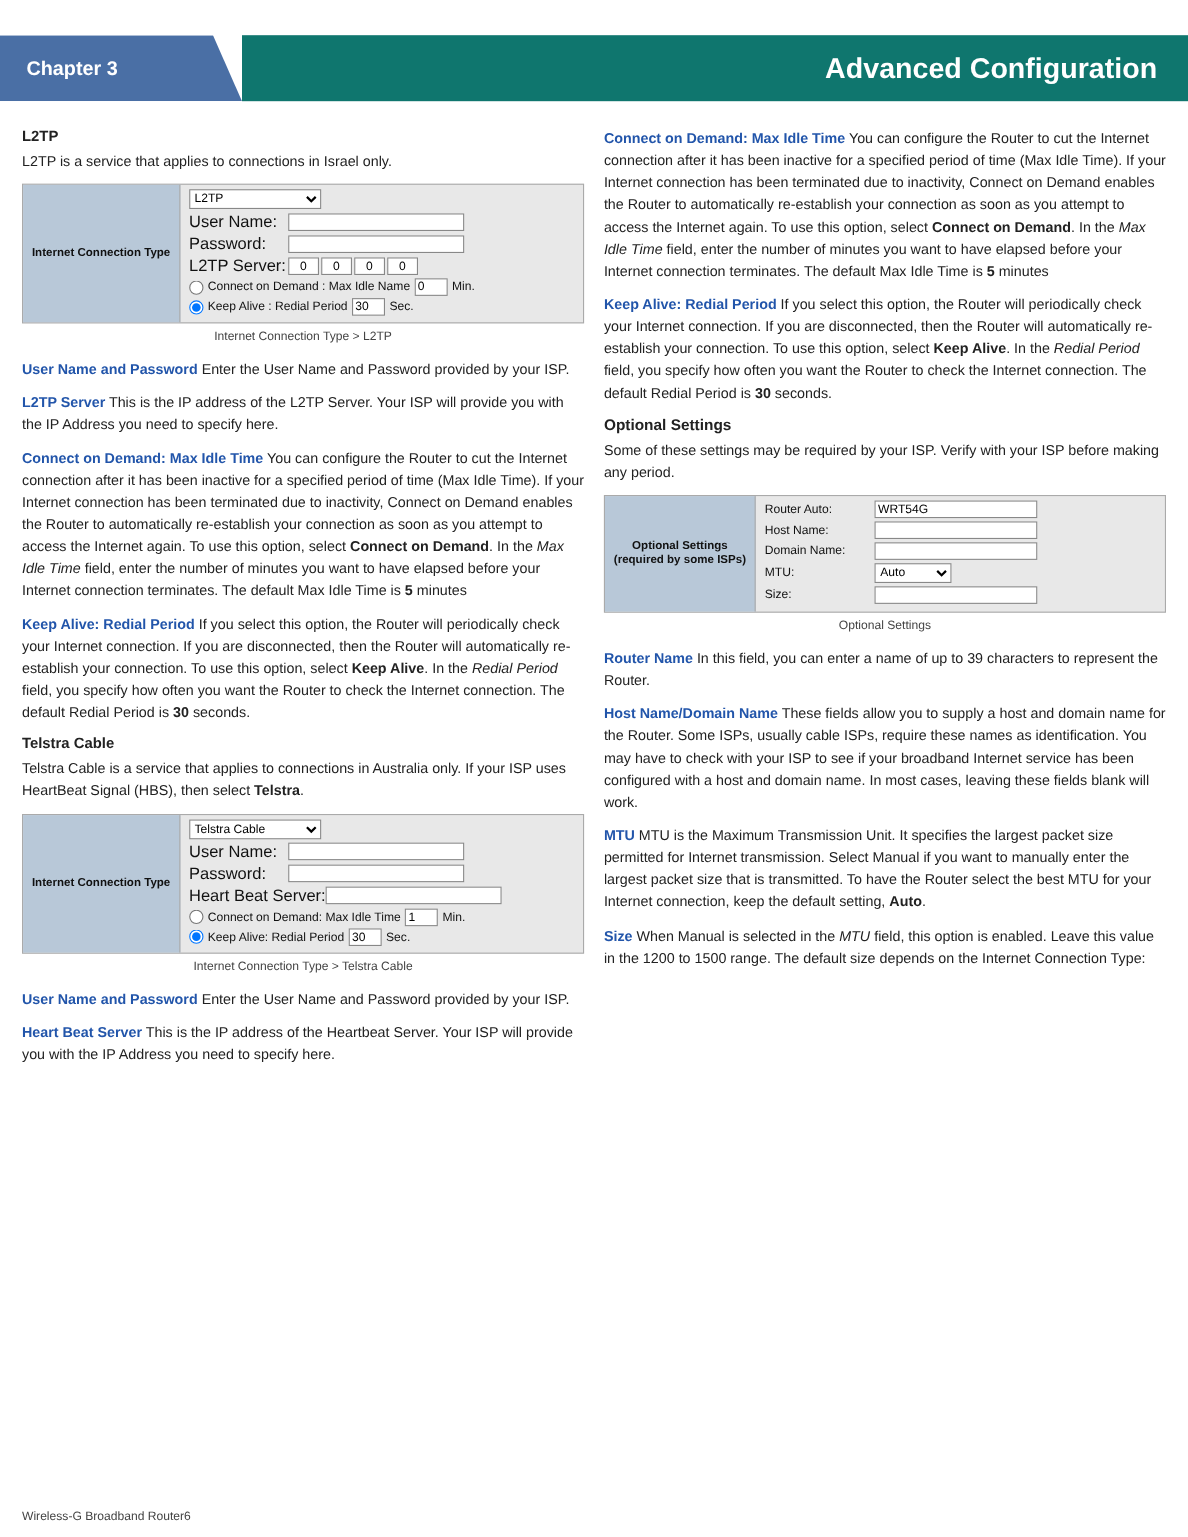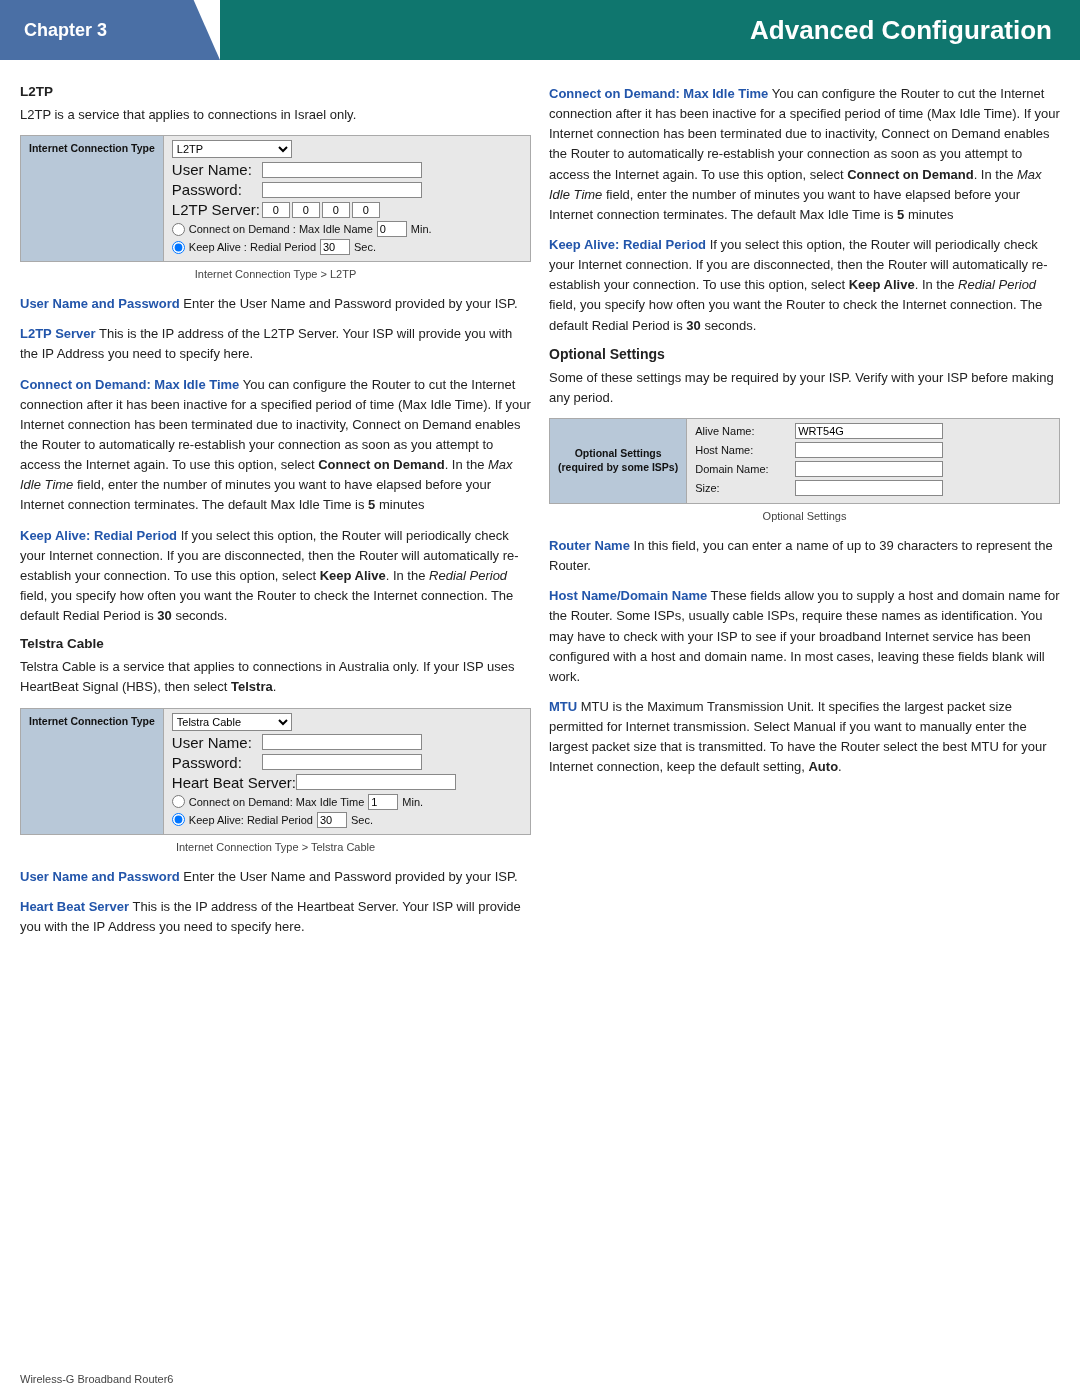--- a/index.html
+++ b/index.html
@@ -12,20 +12,21 @@
       min-height: 1397px;
       position: relative;
     }
 
     
     .header {
       display: flex;
       align-items: stretch;
       height: 60px;
       margin-bottom: 0;
+      margin-top: 32px;
     }
     .header-chapter {
       background: #4a6fa5;
       color: #fff;
       font-size: 18px;
       font-weight: bold;
       padding: 0 24px;
       display: flex;
       align-items: center;
       min-width: 220px;
@@ -87,20 +88,21 @@
       align-items: stretch;
     }
     .config-box-label {
       background: #b8c8d8;
       border-right: 1px solid #aaa;
       font-size: 10.5px;
       font-weight: bold;
       color: #111;
       padding: 6px 8px;
       display: flex;
+      align-items: center;
       justify-content: center;
       min-width: 120px;
       text-align: center;
       line-height: 1.3;
     }
     .config-box-fields {
       flex: 1;
       padding: 4px 8px;
     }
     .config-field-row {
@@ -402,52 +404,62 @@
     <h2 class="section-heading">Optional Settings</h2>
     <p class="body-text">Some of these settings may be required by your ISP. Verify with your ISP before making any period.</p>
 
     <div class="optional-box">
       <div class="optional-box-inner">
         <div class="optional-box-label">
           <span>Optional Settings<br>(required by some ISPs)</span>
         </div>
         <div class="optional-box-fields">
           <div class="optional-field-row">
-            <span class="optional-field-label">Alive Name:</span>
+            <span class="optional-field-label">Router Auto:</span>
             <input class="optional-field-input" type="text" value="WRT54G" style="">
           </div>
           <div class="optional-field-row">
             <span class="optional-field-label">Host Name:</span>
             <input class="optional-field-input" type="text" value="" style="">
           </div>
           <div class="optional-field-row">
             <span class="optional-field-label">Domain Name:</span>
             <input class="optional-field-input" type="text" value="" style="">
           </div>
           <div class="optional-field-row">
+            <span class="optional-field-label">MTU:</span>
+            <select class="mtu-select">
+              <option>Auto</option>
+              <option>Manual</option>
+            </select>
+          </div>
+          <div class="optional-field-row">
             <span class="optional-field-label">Size:</span>
             <input class="optional-field-input" type="text" value="" style="">
           </div>
         </div>
       </div>
     </div>
     <p class="config-caption">Optional Settings</p>
 
     <p class="body-text">
       <span class="inline-blue">Router Name</span><span>  In this field, you can enter a name of up to 39 characters to represent the Router.</span>
     </p>
 
     <p class="body-text">
       <span class="inline-blue">Host Name/Domain Name</span><span>  These fields allow you to supply a host and domain name for the Router. Some ISPs, usually cable ISPs, require these names as identification. You may have to check with your ISP to see if your broadband Internet service has been configured with a host and domain name. In most cases, leaving these fields blank will work.</span>
     </p>
 
     <p class="body-text">
       <span class="inline-blue">MTU</span><span>  MTU is the Maximum Transmission Unit. It specifies the largest packet size permitted for Internet transmission. Select Manual if you want to manually enter the largest packet size that is transmitted. To have the Router select the best MTU for your Internet connection, keep the default setting, </span><span class="inline-bold">Auto</span><span>.</span>
     </p>
 
+    <p class="body-text">
+      <span class="inline-blue">Size</span><span>  When Manual is selected in the </span><span class="inline-italic">MTU</span><span> field, this option is enabled. Leave this value in the 1200 to 1500 range. The default size depends on the Internet Connection Type:</span>
+    </p>
 
 
   </div>
 </div>
 
 <div class="footer">
   <span>Wireless-G Broadband Router</span>
   <span>6</span>
 </div>
 

